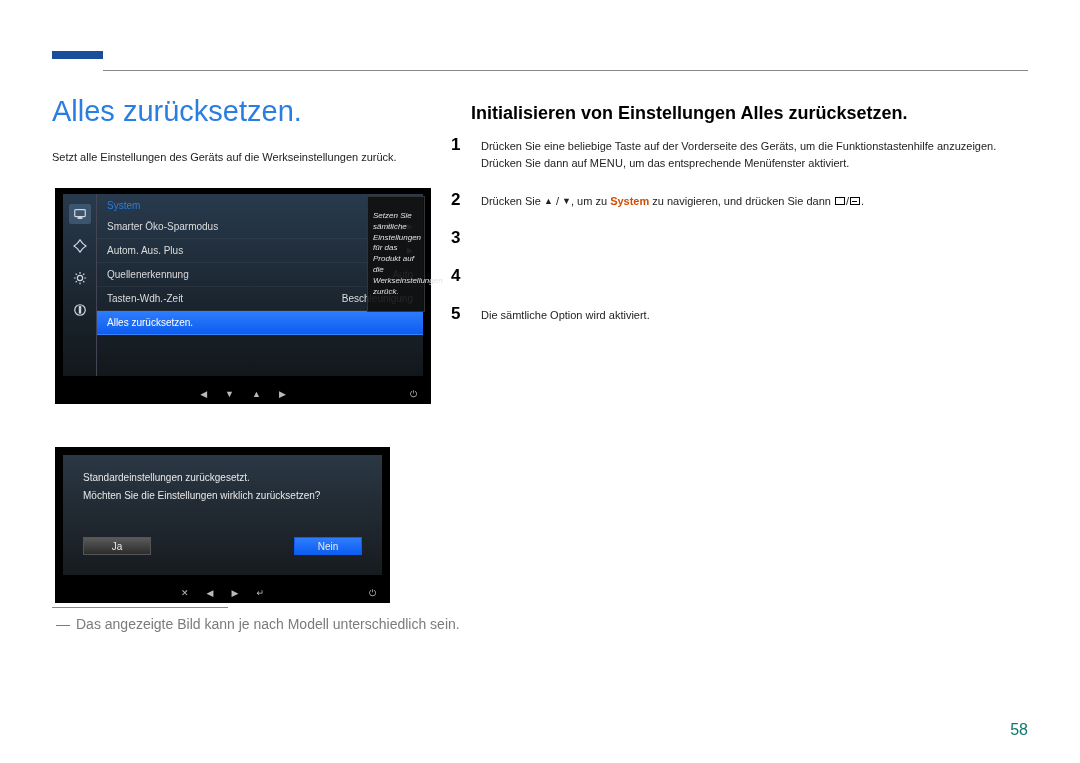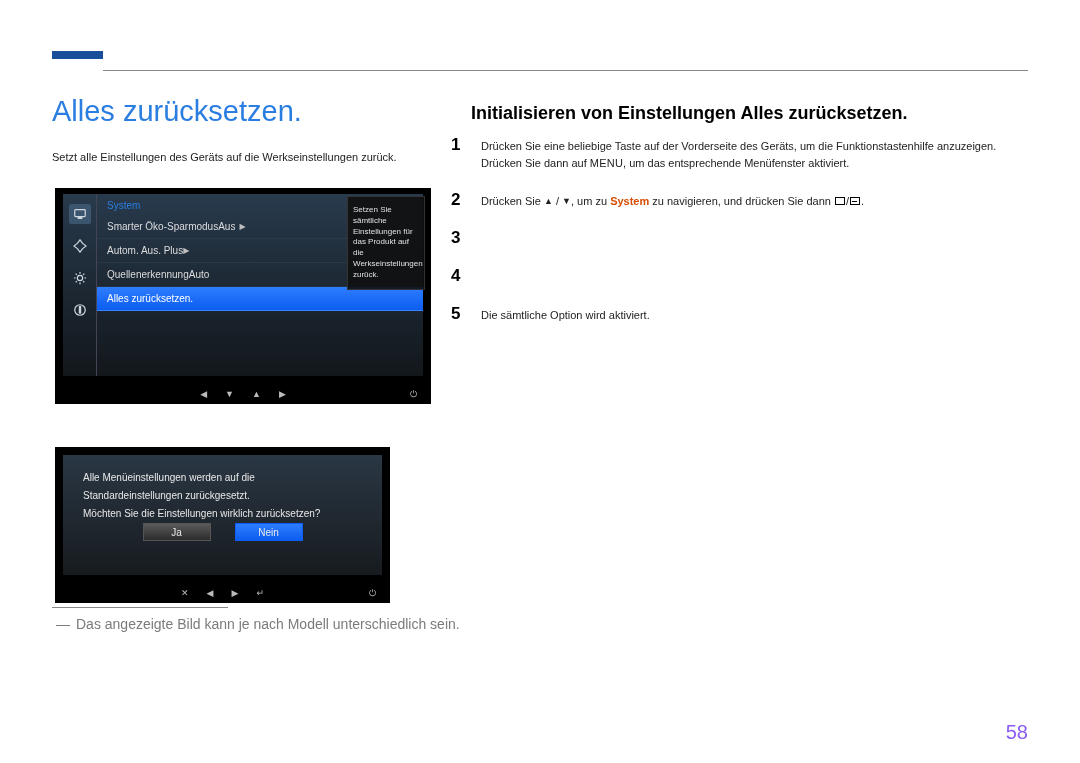--- a/index.html
+++ b/index.html
@@ -69,42 +69,44 @@
     position: relative;
     padding: 0;
   }
   .osd1-header {
     color: #2a7de1;
     font-size: 10px;
     padding: 6px 10px 4px;
   }
   .osd1-row {
     display: flex;
+    justify-content: space-between;
     align-items: center;
     padding: 6px 10px;
     border-bottom: 1px solid rgba(255,255,255,0.05);
     font-size: 10px;
     color: #dcdcdc;
   }
   .row-right { display: flex; align-items: center; gap: 4px; }
   .row-arrow { font-size: 8px; color: #bfbfbf; }
   .osd1-row.highlight {
     background: linear-gradient(#2e7dff,#0d5df0);
     color: #fff;
   }
   .osd1-tooltip {
     position: absolute;
     right: -2px; top: 2px;
-    width: 78px;
+    width: 58px;
     background: rgba(15,15,15,0.9);
     color: #e0e0e0;
     font-size: 8px;
-    padding: 8px 5px;
+    padding: 14px 5px;
     line-height: 1.35;
     border: 1px solid #333;
+    font-style: italic;
   }
   .nav-bar {
     height: 20px;
     background: #000;
     display: flex;
     align-items: center;
     justify-content: center;
     gap: 18px;
     padding: 0 12px;
     position: relative;
@@ -121,22 +123,22 @@
   }
   .osd2-inner {
     position: absolute;
     left: 8px; top: 8px; right: 8px; bottom: 8px;
     background: linear-gradient(#2a3744,#171b1f);
     padding: 14px 20px 8px;
     font-size: 10px;
   }
   .osd2-text { line-height: 1.8; color: #e8e8e8; }
   .osd2-btns {
-    display: flex; justify-content: center; gap: 24px;
-    margin-top: 0;
+    display: flex; justify-content: space-between; gap: 24px;
+    margin-top: 32px;
   }
   .osd2-btn {
     width: 68px; height: 18px;
     line-height: 18px;
     text-align: center;
     font-size: 10px;
     background: linear-gradient(#5a5a5a,#2c2c2c);
     border: 1px solid #555;
   }
   .osd2-btn.sel {
@@ -212,22 +214,22 @@
   .box-glyph.enter::after {
     content: "";
     position: absolute;
     left: 1px; top: 3px;
     width: 5px; height: 1px;
     background: #000;
   }
   .pagenum {
     position: absolute;
     right: 52px; top: 721px;
-    font-size: 20px;
-    color: #8b5cf6;
+    font-size: 16px;
+    color: #0f766e;
   }
   svg.ico { width: 14px; height: 14px; }
   svg.ico path, svg.ico circle, svg.ico rect { stroke: #cfd6dd; stroke-width: 1.4; fill: none; }
 </style>
 </head>
 <body>
 
 <div class="top-marker"></div>
 <div class="top-rule"></div>
 
@@ -273,40 +275,43 @@
       </div>
       <div class="osd1-row">
         <span>Autom. Aus. Plus</span>
         <span class="row-right">
             <span class="row-arrow">▶</span>
           </span>
       </div>
       <div class="osd1-row">
         <span>Quellenerkennung</span>
         <span>Auto</span>
+      </div>
+      <div class="osd1-row">
+        <span>Tasten-Wdh.-Zeit</span>
+        <span>Beschleunigung</span>
       </div>
       <div class="osd1-row highlight">
         <span>Alles zurücksetzen.</span>
       </div>
       <div class="osd1-tooltip">Setzen Sie sämtliche Einstellungen für das Produkt auf die Werkseinstellungen zurück.</div>
     </div>
   </div>
 </div>
 <div class="nav-bar" style="position:absolute; left:55px; top:384px; width:376px;">
   <span class="nav-icon">◀</span>
   <span class="nav-icon">▼</span>
   <span class="nav-icon">▲</span>
   <span class="nav-icon">▶</span>
   <span class="nav-icon nav-right">⏻</span>
 </div>
 
 <div class="osd2">
   <div class="osd2-inner">
     <div class="osd2-text">
-      <div>Alle Menüeinstellungen werden auf die</div>
       <div>Standardeinstellungen zurückgesetzt.</div>
       <div>Möchten Sie die Einstellungen wirklich zurücksetzen?</div>
     </div>
     <div class="osd2-btns">
       <div class="osd2-btn">Ja</div>
       <div class="osd2-btn sel">Nein</div>
     </div>
   </div>
 </div>
 <div class="nav-bar2" style="position:absolute; left:55px; top:583px; width:335px;">

